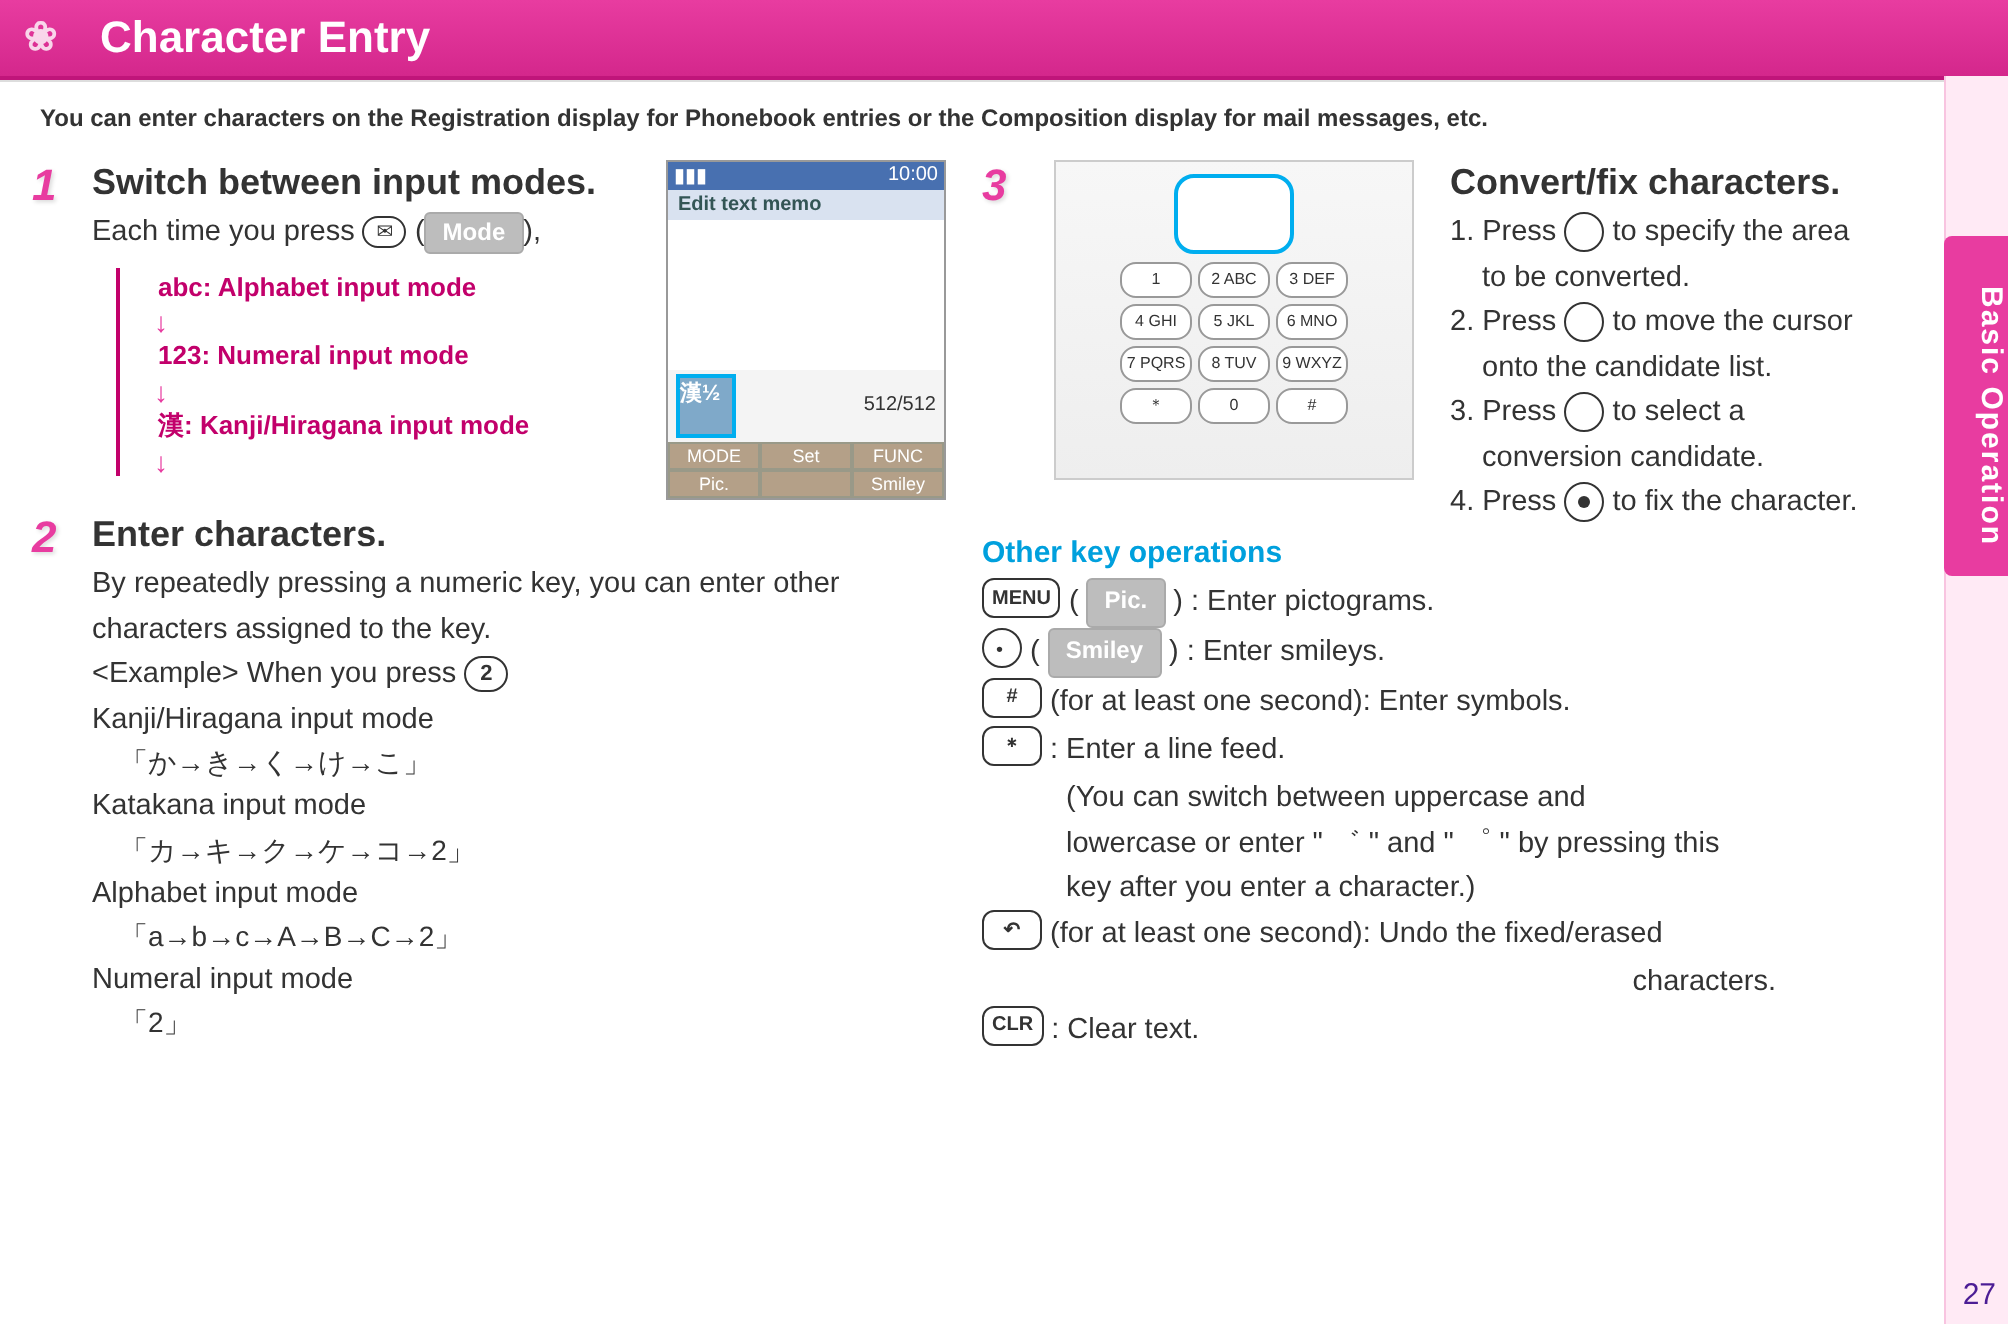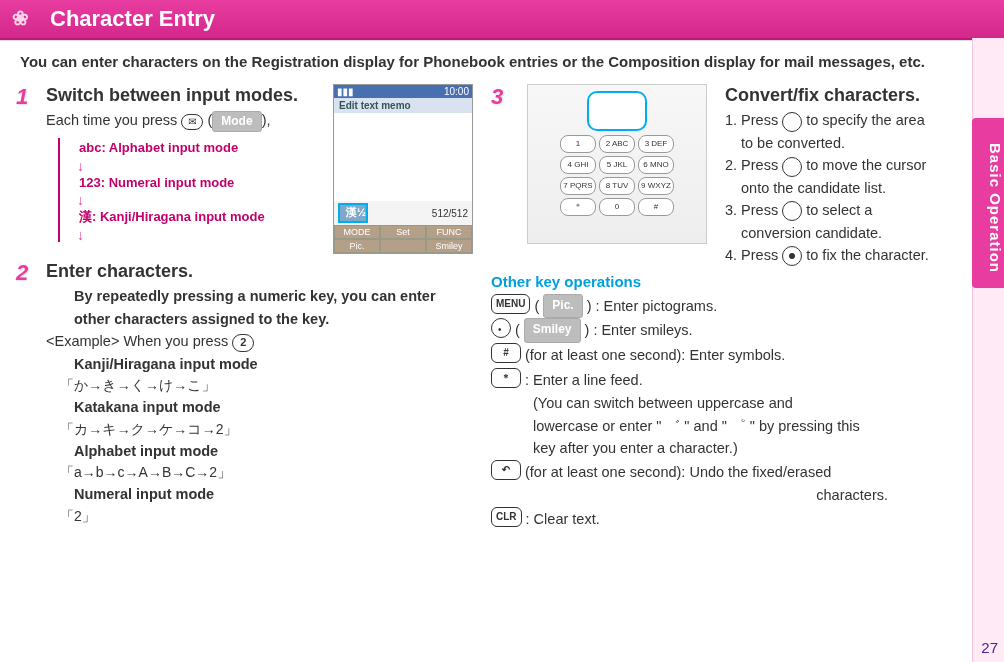--- a/index.html
+++ b/index.html
@@ -24,21 +24,21 @@
   .topbar .flower {
     position: absolute;
     left: 12px;
     top: 6px;
     font-size: 20px;
     color: rgba(255,255,255,0.8);
   }
   .intro {
     padding: 10px 20px 4px 20px;
     font-weight: bold;
-    font-size: 15px;
+    font-size: 12px;
     line-height: 1.4;
     border-top: 1px solid #ddd;
   }
   .columns {
     display: flex;
     flex-direction: row;
     padding: 0 16px;
     gap: 18px;
   }
   .col { flex: 1; }
@@ -91,21 +91,21 @@
     text-shadow: 1px 1px 2px rgba(0,0,0,0.15);
   }
   .step-body { flex: 1; }
   .step-title {
     font-size: 18px;
     font-weight: bold;
     margin-bottom: 2px;
     line-height: 1.3;
   }
   .step-text { font-size: 14.5px; line-height: 1.55; }
-  .step-text-bold { font-weight: bold; margin-left: 28px; }
+  .step-text-bold { font-weight: normal; }
   .mini-label {
     display: inline-block;
     background: #bdbdbd;
     color: #fff;
     border-radius: 3px;
     padding: 0 8px;
     font-size: 12px;
     font-weight: bold;
     vertical-align: middle;
     border: 1px solid #aaa;
@@ -155,21 +155,21 @@
     background: #f4f4f4;
     margin-left: 10px;
     display: flex; flex-direction: column;
     font-size: 10px;
     position:relative;
   }
   .phone-screen .ps-top {background:#4870b0;color:#fff;padding:1px 3px;display:flex;justify-content:space-between;}
   .phone-screen .ps-title{background:#d9e2f0;color:#355;padding:2px 5px;font-weight:bold;}
   .phone-screen .ps-body{flex:1;background:#fff;}
   .phone-screen .ps-status{padding:2px 4px;display:flex;justify-content:space-between;align-items:center;}
-  .phone-screen .ps-kanji{display:inline-block;width:30px;height:20px;border:2px solid #00aeef;background:#7fa9c9;color:#fff;font-weight:bold;text-align:right;font-size:11px;}
+  .phone-screen .ps-kanji{display:inline-block;width:30px;height:32px;border:2px solid #00aeef;background:#7fa9c9;color:#fff;font-weight:bold;text-align:left;font-size:11px;}
   .phone-screen .ps-softkeys{background:#b4a088;color:#fff;display:flex;font-size:9px;}
   .phone-screen .ps-softkeys div{flex:1;text-align:center;padding:1px 0;border:1px solid #998;}
   .phone-graphic {
     width: 180px; height: 160px;
     border:1px solid #ccc;
     background:linear-gradient(#f7f7f7,#eee);
     margin-left:6px;
     position:relative;
     display:flex;flex-direction:column;align-items:center;padding-top:6px;
   }

